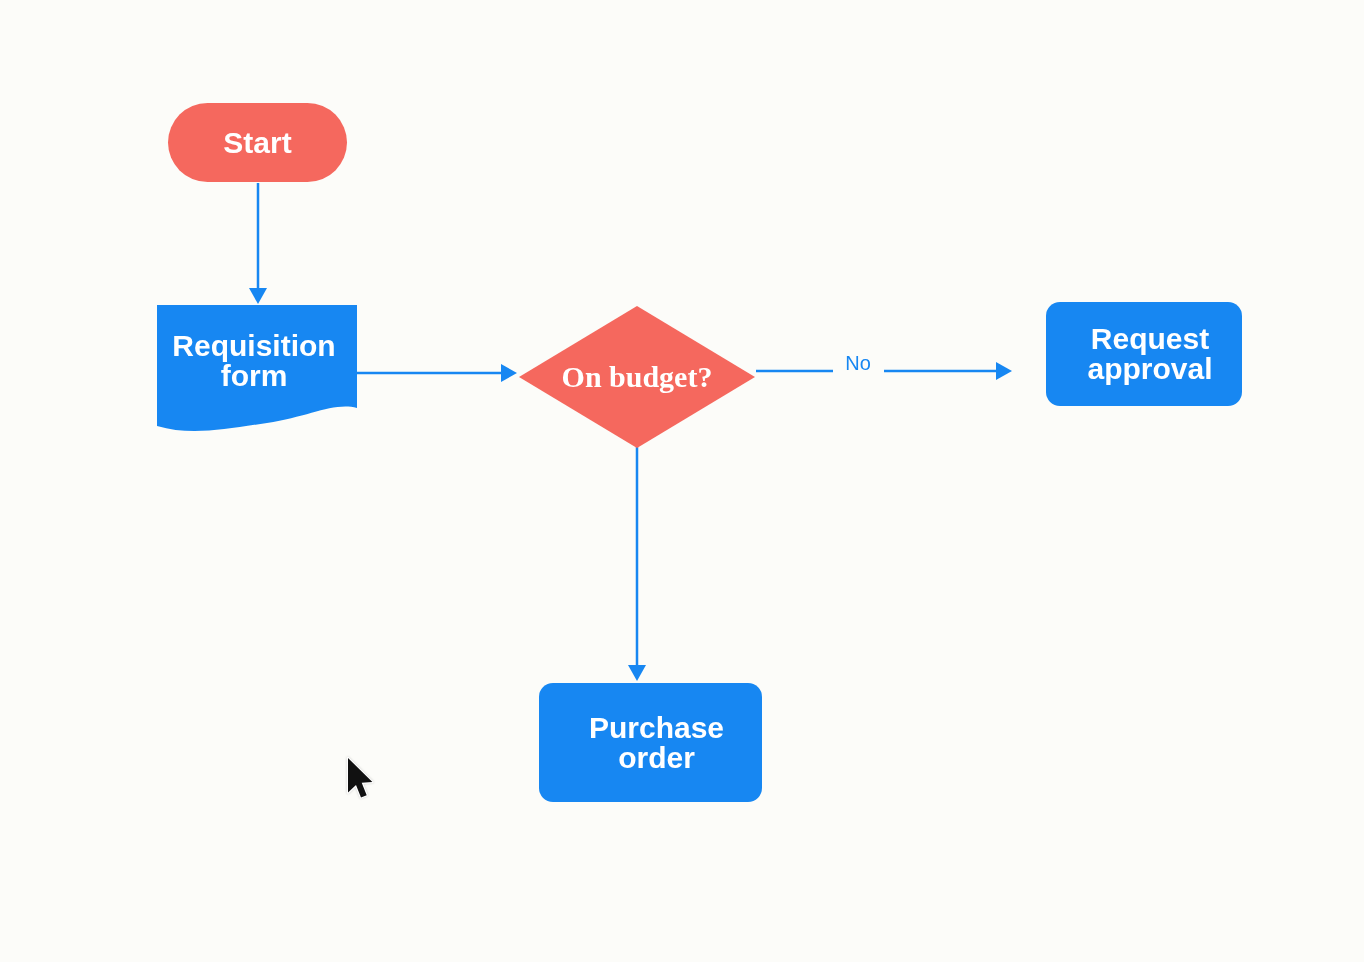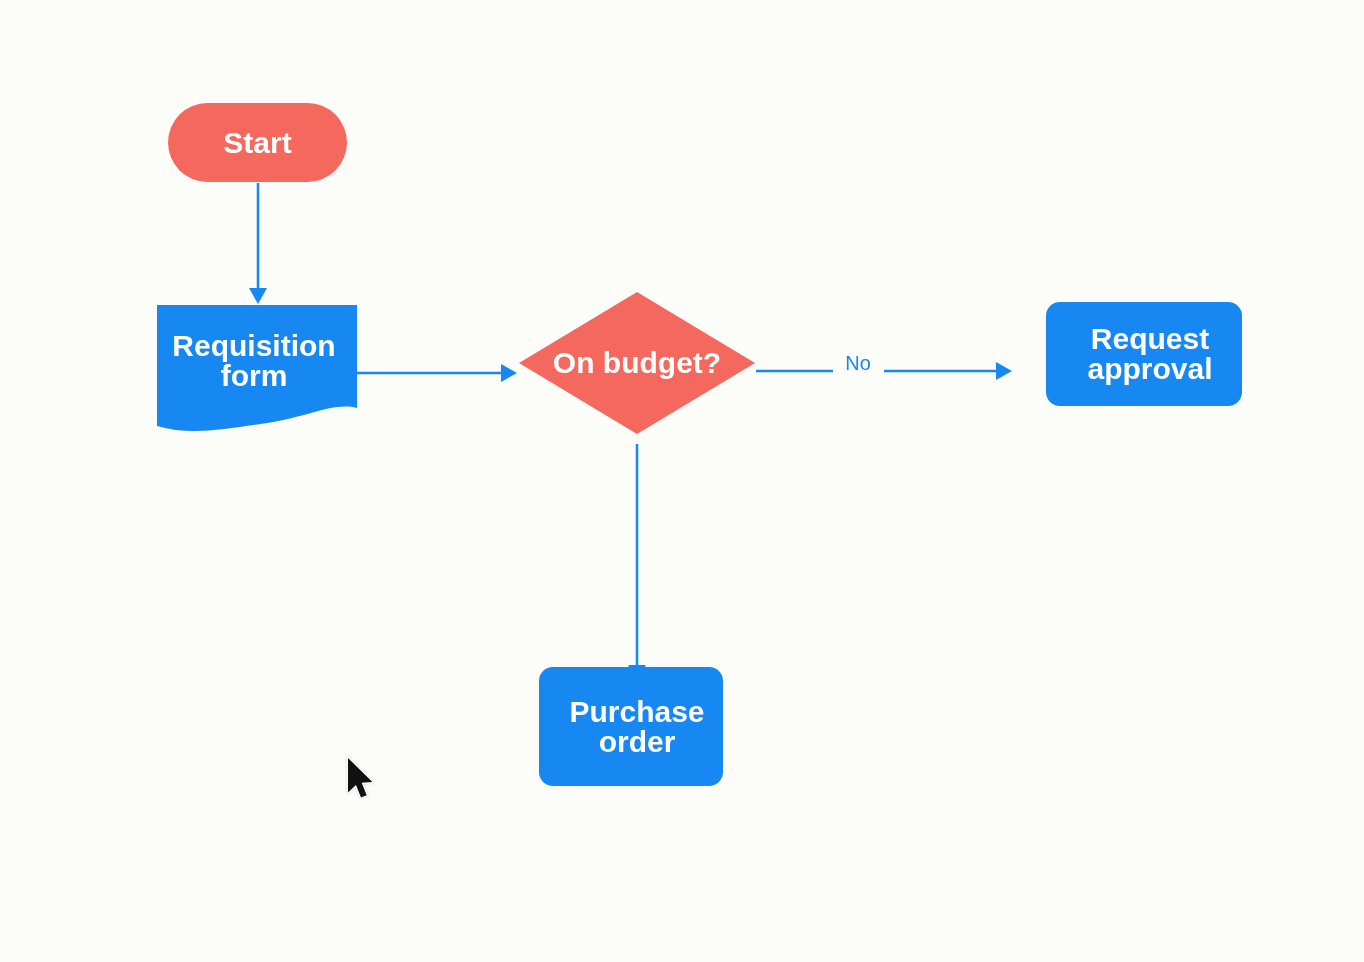--- a/index.html
+++ b/index.html
@@ -55,42 +55,43 @@
     left: 0; top: 0;
     width: 200px; height: 130px;
   }
   .document-node .doc-shape path { fill: var(--process-fill, #1787F2); }
   .document-node .node-label {
     position: absolute;
     left: 0; top: 26px;
     width: 200px;
   }
   .decision {
-    left: 519px; top: 292px;
+    left: 519px; top: 306px;
     width: 236px; height: 142px;
     background: transparent;
+    font-family: Liberation Serif, serif;
   }
   .decision svg.diamond-shape {
     position: absolute;
     left: 0; top: 0;
     width: 236px; height: 142px;
   }
   .decision .diamond-shape polygon { fill: var(--decision-fill, #F5685E); }
   .decision .node-label { position: relative; }
   .process {
     border-radius: 14px;
     background: var(--process-fill, #1787F2);
   }
   .process.request-approval {
     left: 1014px; top: 302px;
     width: 196px; height: 104px; margin-left: 32px;
   }
   .process.purchase-order {
-    left: 539px; top: 667px;
-    width: 184px; height: 119px;
+    left: 539px; top: 683px;
+    width: 223px; height: 119px;
   }
   .process .node-label, .document-node .node-label { max-width: 170px; margin: 0 auto; padding-left: 12px; }
   .node-label { display: block; }
   .edge-label {
     position: absolute;
     left: 826px; top: 352px;
     width: 64px;
     text-align: center;
     font-size: 20px;
     font-weight: 400;

